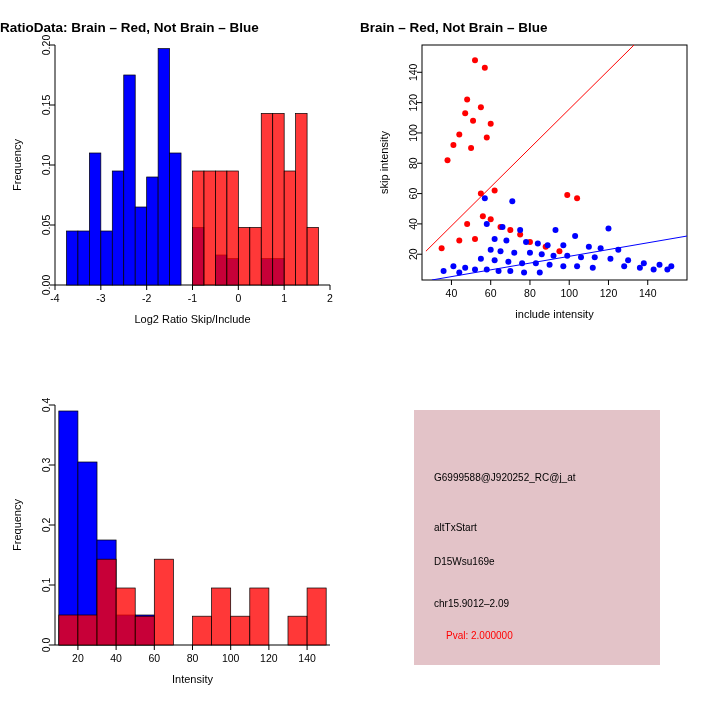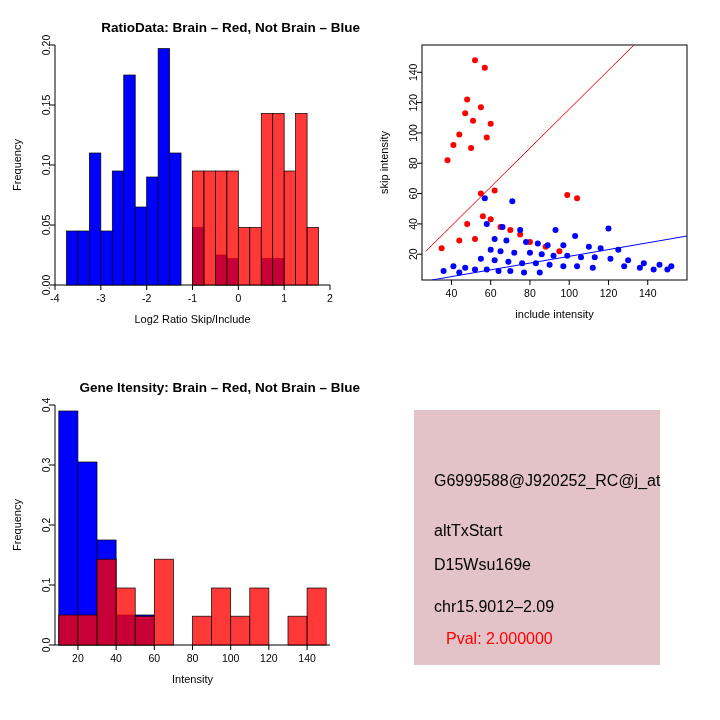--- a/index.html
+++ b/index.html
@@ -14,21 +14,21 @@
     color: #000000;
     position: relative;
     overflow: hidden;
   }
   .panel {
     position: absolute;
   }
   .panel-title {
     font-size: 13.5px;
     font-weight: bold;
-    text-align: right;
+    text-align: left;
     white-space: nowrap;
   }
   .plot-svg {
     display: block;
   }
   text {
     font-family: "Liberation Sans", sans-serif;
   }
   .axis-label {
     font-size: 11px;
@@ -36,21 +36,21 @@
   .tick-label {
     font-size: 10.5px;
   }
   .info-box {
     position: absolute;
     background: #e3c3c8;
     box-sizing: border-box;
   }
   .info-line {
     position: absolute;
-    font-size: 16px;
+    font-size: 10px;
     color: #000000;
     white-space: nowrap;
     text-align: right;
   }
   .info-line.pval {
     color: #ff0000;
   }
 </style>
 </head>
 <body>
@@ -109,20 +109,21 @@
       <rect x="249.79166666666669" y="227.4" width="11.458333333333314" height="57.599999999999994" fill="#ff0000" fill-opacity="0.78" stroke="#000" stroke-width="0.7"></rect>
       <rect x="261.25" y="113.40000000000003" width="11.458333333333314" height="171.59999999999997" fill="#ff0000" fill-opacity="0.78" stroke="#000" stroke-width="0.7"></rect>
       <rect x="272.7083333333333" y="113.40000000000003" width="11.458333333333371" height="171.59999999999997" fill="#ff0000" fill-opacity="0.78" stroke="#000" stroke-width="0.7"></rect>
       <rect x="284.1666666666667" y="171" width="11.458333333333314" height="114" fill="#ff0000" fill-opacity="0.78" stroke="#000" stroke-width="0.7"></rect>
       <rect x="295.625" y="113.40000000000003" width="11.458333333333314" height="171.59999999999997" fill="#ff0000" fill-opacity="0.78" stroke="#000" stroke-width="0.7"></rect>
       <rect x="307.0833333333333" y="227.4" width="11.458333333333371" height="57.599999999999994" fill="#ff0000" fill-opacity="0.78" stroke="#000" stroke-width="0.7"></rect>
     </svg>
 </div>
 
 <div class="panel" style="left:360px; top:0; width:360px; height:360px;">
+  <div class="panel-title" style="position:absolute; left:0; top:20px; width:360px;">Brain – Red, Not Brain – Blue</div>
   <svg class="plot-svg" id="svg-scatter" width="360" height="360">
       <rect x="62" y="45" width="265" height="235" fill="none" stroke="#000" stroke-width="1"></rect>
       <line x1="91.44444444444444" y1="280" x2="91.44444444444444" y2="285" stroke="#000"></line>
       <text x="91.44444444444444" y="297" text-anchor="middle" class="tick-label">40</text>
       <line x1="130.7037037037037" y1="280" x2="130.7037037037037" y2="285" stroke="#000"></line>
       <text x="130.7037037037037" y="297" text-anchor="middle" class="tick-label">60</text>
       <line x1="169.96296296296296" y1="280" x2="169.96296296296296" y2="285" stroke="#000"></line>
       <text x="169.96296296296296" y="297" text-anchor="middle" class="tick-label">80</text>
       <line x1="209.22222222222223" y1="280" x2="209.22222222222223" y2="285" stroke="#000"></line>
       <text x="209.22222222222223" y="297" text-anchor="middle" class="tick-label">100</text>
@@ -232,21 +233,20 @@
         <circle cx="99.2962962962963" cy="272.4193548387097" r="3" fill="#0000ff" stroke="none"></circle>
         <circle cx="264.1851851851852" cy="266.35483870967744" r="3" fill="#0000ff" stroke="none"></circle>
         <circle cx="279.8888888888889" cy="267.8709677419355" r="3" fill="#0000ff" stroke="none"></circle>
         <circle cx="293.6296296296297" cy="269.38709677419354" r="3" fill="#0000ff" stroke="none"></circle>
         <circle cx="307.3703703703704" cy="269.38709677419354" r="3" fill="#0000ff" stroke="none"></circle>
       </g>
     </svg>
 </div>
 
 <div class="panel" style="left:0; top:360px; width:360px; height:360px;">
-  <div class="panel-title" style="position:absolute; left:0; top:20px; width:360px;">Gene Itensity: Brain – Red, Not Brain – Blue</div>
   <svg class="plot-svg" id="svg-gene" width="360" height="360">
       <line x1="55" y1="285" x2="330" y2="285" stroke="#000"></line>
       <line x1="55" y1="45" x2="55" y2="285" stroke="#000"></line>
       <line x1="77.91666666666666" y1="285" x2="77.91666666666666" y2="290" stroke="#000"></line>
       <text x="77.91666666666666" y="302" text-anchor="middle" class="tick-label">20</text>
       <line x1="116.11111111111111" y1="285" x2="116.11111111111111" y2="290" stroke="#000"></line>
       <text x="116.11111111111111" y="302" text-anchor="middle" class="tick-label">40</text>
       <line x1="154.30555555555554" y1="285" x2="154.30555555555554" y2="290" stroke="#000"></line>
       <text x="154.30555555555554" y="302" text-anchor="middle" class="tick-label">60</text>
       <line x1="192.5" y1="285" x2="192.5" y2="290" stroke="#000"></line>

